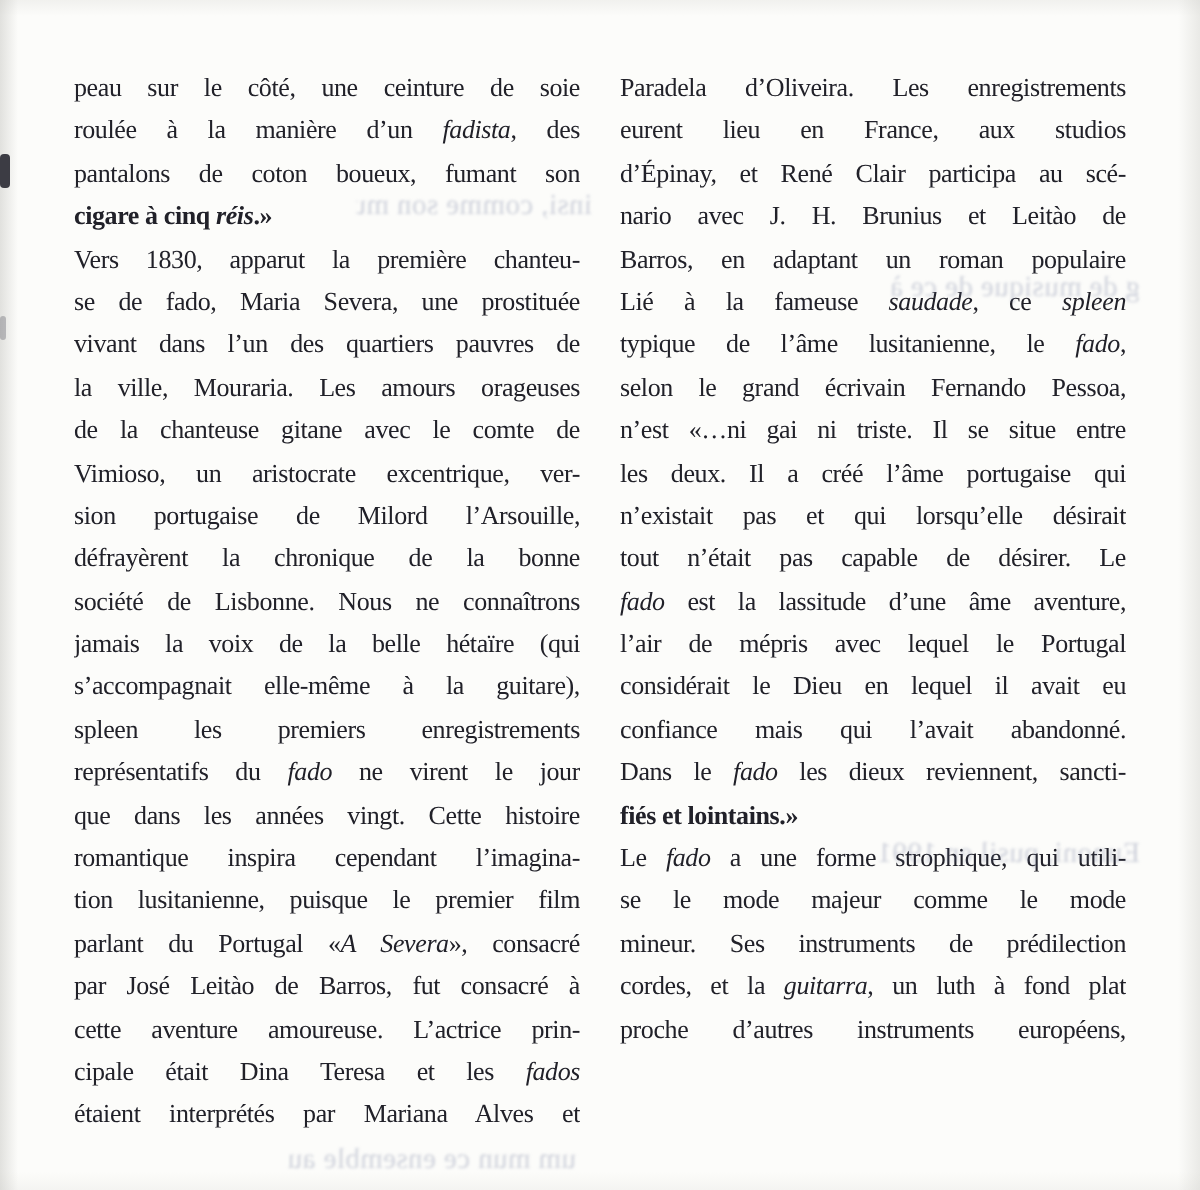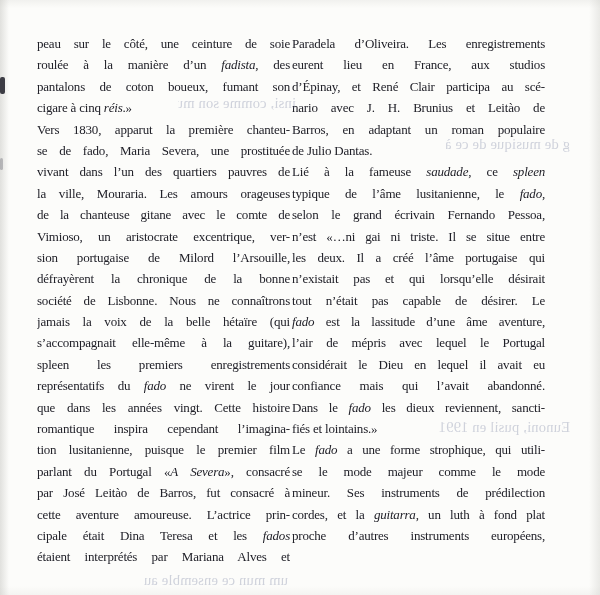--- a/index.html
+++ b/index.html
@@ -26,30 +26,31 @@
   .column {
     position: absolute;
     top: 33px;
     width: 253px;
     font-size: 13px;
     line-height: 21.4px;
     letter-spacing: -0.2px;
     color: #212129;
   }
   .col-left  { left: 37px; }
-  .col-right { left: 292px; }
+  .col-right { left: 310px; }
   .line {
     height: 21.4px;
     overflow: hidden;
     text-align: justify;
     text-align-last: justify;
   }
   .line.ragged {
     text-align: left;
     text-align-last: left;
+    font-weight: bold;
   }
   .line i { font-style: italic; }
   .ghost-layer { position: absolute; inset: 0; pointer-events: none; }
   .ghost {
     position: absolute;
     height: 17px;
     overflow: hidden;
     white-space: nowrap;
     transform: scaleX(-1);
     filter: blur(0.7px);
@@ -92,21 +93,20 @@
       <div class="line"><span>cette aventure amoureuse. L’actrice prin-</span></div>
       <div class="line"><span>cipale était Dina Teresa et les </span><i>fados</i></div>
       <div class="line"><span>étaient interprétés par Mariana Alves et</span></div>
     </div>
   <div class="column col-right">
       <div class="line"><span>Paradela d’Oliveira. Les enregistrements</span></div>
       <div class="line"><span>eurent lieu en France, aux studios</span></div>
       <div class="line"><span>d’Épinay, et René Clair participa au scé-</span></div>
       <div class="line"><span>nario avec J. H. Brunius et Leitào de</span></div>
       <div class="line"><span>Barros, en adaptant un roman populaire</span></div>
-      <div class="line ragged"><span>de Julio Dantas.</span></div>
       <div class="line"><span>Lié à la fameuse </span><i>saudade</i><span>, ce </span><i>spleen</i></div>
       <div class="line"><span>typique de l’âme lusitanienne, le </span><i>fado</i><span>,</span></div>
       <div class="line"><span>selon le grand écrivain Fernando Pessoa,</span></div>
       <div class="line"><span>n’est «…ni gai ni triste. Il se situe entre</span></div>
       <div class="line"><span>les deux. Il a créé l’âme portugaise qui</span></div>
       <div class="line"><span>n’existait pas et qui lorsqu’elle désirait</span></div>
       <div class="line"><span>tout n’était pas capable de désirer. Le</span></div>
       <div class="line"><i>fado</i><span> est la lassitude d’une âme aventure,</span></div>
       <div class="line"><span>l’air de mépris avec lequel le Portugal</span></div>
       <div class="line"><span>considérait le Dieu en lequel il avait eu</span></div>

